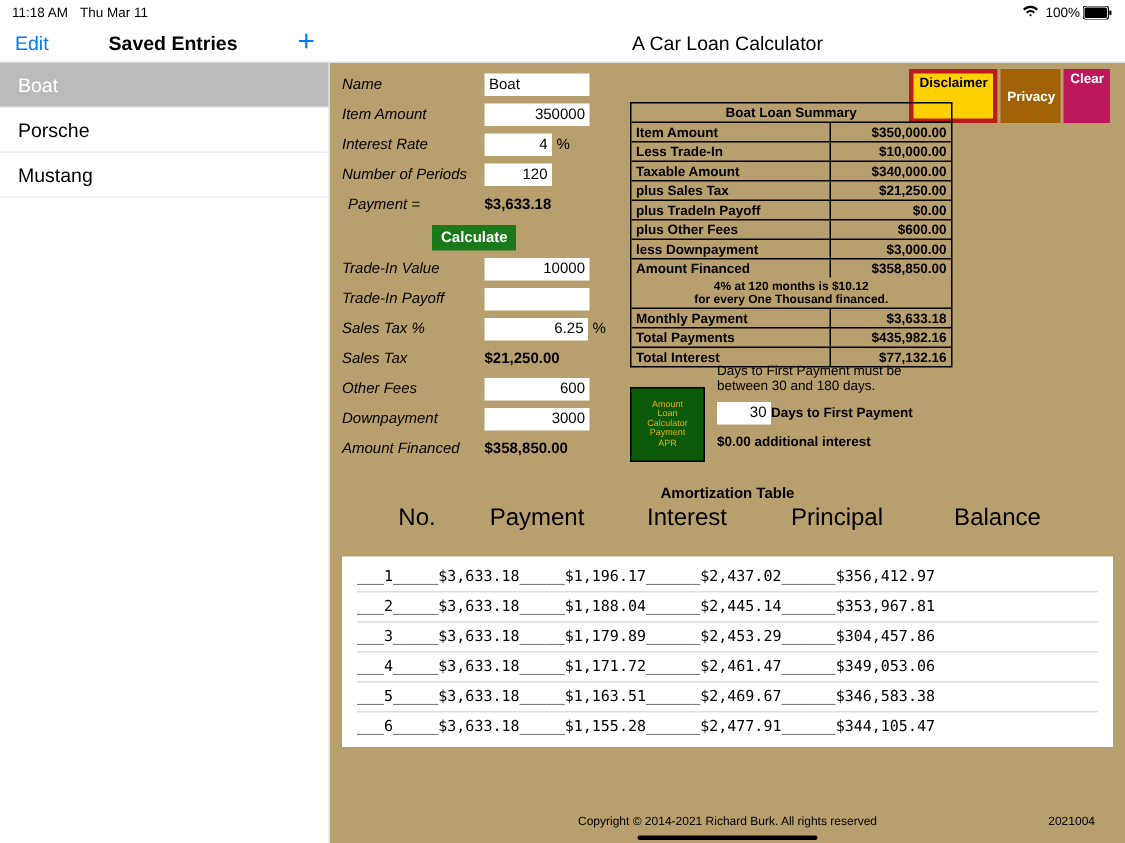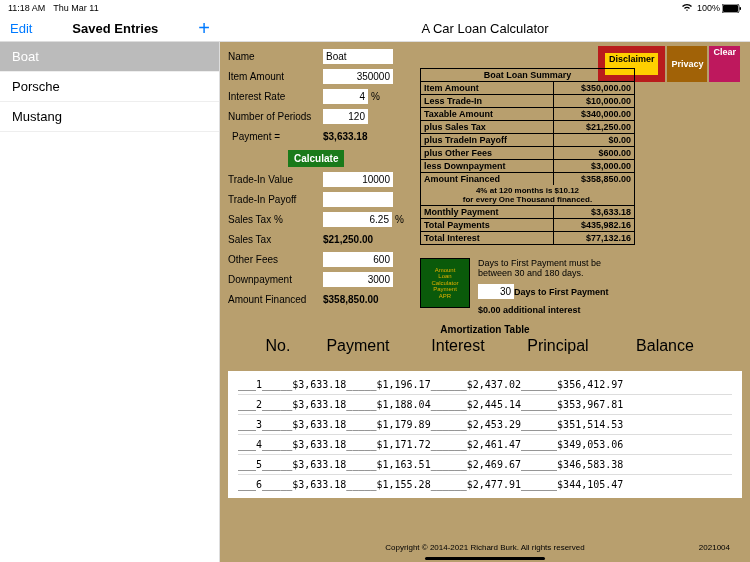--- a/index.html
+++ b/index.html
@@ -13,40 +13,40 @@
 .hdr-title { flex:1; text-align:center; font-weight:600; font-size:13px; }
 .hdr-plus { color:#007aff; font-size:20px; font-weight:300; }
 .hdr-right { flex:1; display:flex; align-items:center; justify-content:center; font-size:13px; font-weight:400; }
 .main { display:flex; height:calc(100% - 42px); }
 .sidebar { width:220px; border-right:1px solid #ddd; }
 .sb-item { padding:7px 12px; font-size:13px; border-bottom:1px solid #eee; cursor:pointer; }
 .sb-item.sel { background:#bbb; color:#fff; font-weight:500; }
 .sb-item.bold { font-weight:400; }
 .content { flex:1; background:#b89f6e; padding:6px 8px; font-size:10px; color:#000; position:relative; overflow:hidden; }
 .btns-top { position:absolute; right:10px; top:4px; display:flex; gap:2px; }
-.btn-disc { background:#ffd000; color:#000; border:7px solid #b91c1c; padding:1px 4px; font-size:9px; font-weight:600; }
+.btn-disc { background:#ffd000; color:#000; border:3px solid #b91c1c; padding:1px 4px; font-size:9px; font-weight:600; }
 .btn-priv { background:#a16207; color:#fff; padding:13px 4px; font-size:9px; font-weight:600; }
 .btn-clr { background:#be185d; color:#fff; padding:1px 4px; font-size:9px; font-weight:600; }
 .form-col { width:185px; }
 .row { display:flex; align-items:center; margin-bottom:3px; height:17px; }
-.lbl { width:95px; font-size:10px; }
+.lbl { width:95px; font-size:10px;font-style:italic; }
 .inp { width:70px; height:15px; background:#fff; border:none; text-align:right; padding:0 3px; font-size:10px; }
 .pct { margin-left:3px; font-size:10px; }
 .calc-btn { background:#1a7a1a; color:#fff; border:none; padding:3px 6px; font-size:10px; font-weight:600; margin-left:60px; margin-top:2px; margin-bottom:4px; }
 .pay-val { font-weight:700; }
 .summary { position:absolute; left:200px; top:26px; width:215px; border:1px solid #000; font-size:9px; }
 .sum-hdr { text-align:center; font-weight:700; padding:1px; border-bottom:1px solid #000; }
 .sum-row { display:flex; border-bottom:1px solid #000; }
 .sum-row:last-child { border-bottom:none; }
 .sum-l { flex:1; padding:1px 3px; font-weight:700; border-right:1px solid #000; }
 .sum-r { width:80px; padding:1px 3px; text-align:right; font-weight:700; }
 .sum-note { text-align:center; font-size:8px; padding:1px; border-bottom:1px solid #000; font-weight:700; }
 .icon-box { position:absolute; left:200px; top:216px; width:50px; height:50px; background:#0a5a0a; border:1px solid #000; display:flex; align-items:center; justify-content:center; }
 .icon-box span { color:#e0b000; font-size:6px; line-height:1.1; text-align:center; }
-.days-area { position:absolute; left:258px; top:216px; width:160px; font-size:9px; }
+.days-area { position:absolute; left:258px; top:200px; width:160px; font-size:9px; }
 .days-inp { width:36px; height:15px; background:#fff; border:none; text-align:right; padding:0 3px; font-size:10px; margin-right:0; }
 .amort { position:absolute; left:8px; top:282px; right:8px; }
 .amort-title { text-align:center; font-weight:700; font-size:10px; margin-bottom:2px; }
 .amort-hdr { display:flex; font-size:16px; padding:0 20px; margin-bottom:16px; }
 .amort-hdr span:nth-child(1){width:60px;text-align:center;}
 .amort-hdr span:nth-child(2){width:100px;text-align:center;}
 .amort-hdr span:nth-child(3){width:100px;text-align:center;}
 .amort-hdr span:nth-child(4){width:100px;text-align:center;}
 .amort-hdr span:nth-child(5){flex:1;text-align:center;}
 .amort-body { background:#fff; padding:4px 10px; }
@@ -234,21 +234,21 @@
       <div class="amort-hdr">
         <span>No.</span>
         <span>Payment</span>
         <span>Interest</span>
         <span>Principal</span>
         <span>Balance</span>
       </div>
       <div class="amort-body" id="amort-body">
           <div class="amort-row">___1_____$3,633.18_____$1,196.17______$2,437.02______$356,412.97</div>
           <div class="amort-row">___2_____$3,633.18_____$1,188.04______$2,445.14______$353,967.81</div>
-          <div class="amort-row">___3_____$3,633.18_____$1,179.89______$2,453.29______$351,514.53</div>
+          <div class="amort-row">___3_____$3,633.18_____$1,179.89______$2,453.29______$304,457.86</div>
           <div class="amort-row">___4_____$3,633.18_____$1,171.72______$2,461.47______$349,053.06</div>
           <div class="amort-row">___5_____$3,633.18_____$1,163.51______$2,469.67______$346,583.38</div>
           <div class="amort-row">___6_____$3,633.18_____$1,155.28______$2,477.91______$344,105.47</div>
         </div>
     </div>
 
     <div class="footer">
       <span>Copyright © 2014-2021 Richard Burk. All rights reserved</span>
       <span class="footer-r">2021004</span>
     </div>

